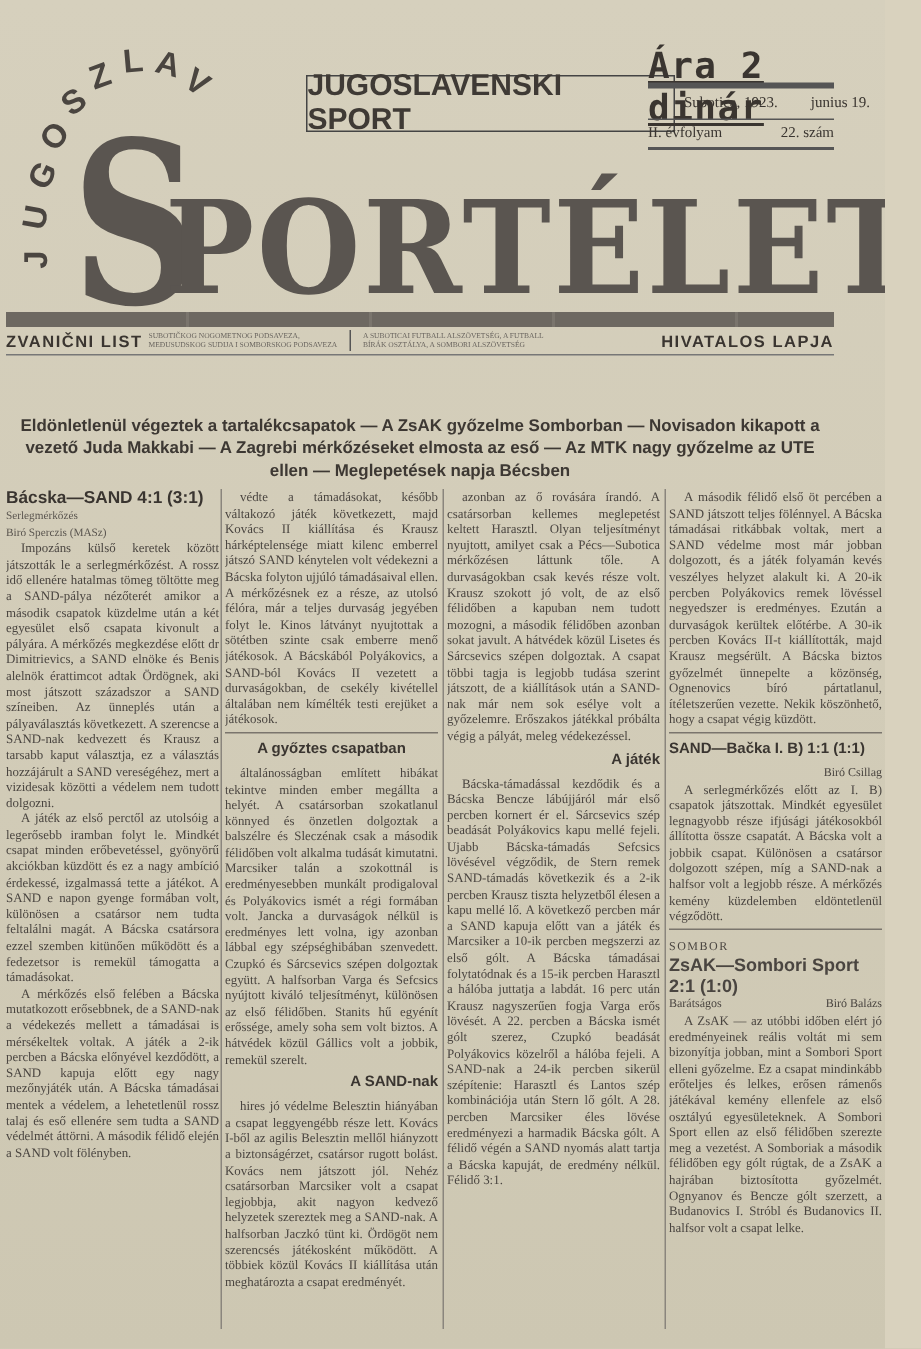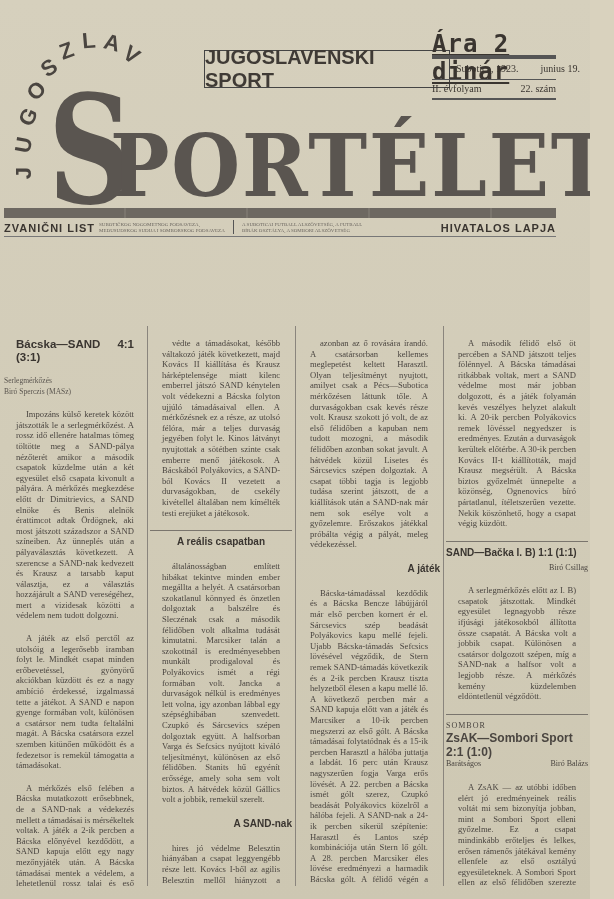--- a/index.html
+++ b/index.html
@@ -22,21 +22,21 @@
   .subline .left{font-family:"Liberation Sans",sans-serif;font-weight:bold;font-size:11px;letter-spacing:1px;}
   .fine{font-size:5px;line-height:6px;color:#6a655f;width:130px;margin-left:4px;}
   .subline .vsep{width:1px;height:14px;background:#555;margin:0 4px;}
   .subline .right{font-family:"Liberation Sans",sans-serif;font-weight:bold;font-size:11px;letter-spacing:1px;margin-left:auto;}
   .thin-rule{position:absolute;left:4px;top:236px;width:552px;height:1px;background:#777;}
   
   .headline{position:absolute;left:0;top:240px;width:560px;text-align:center;font-family:"Liberation Sans",sans-serif;font-weight:bold;font-size:30px;color:#3d3833;}
   .deck{position:absolute;left:4px;top:277px;width:552px;font-family:"Liberation Sans",sans-serif;font-weight:bold;font-size:11.3px;line-height:15px;text-align:center;color:#3d3833;}
   
   .col{position:absolute;top:326px;width:142px;font-size:8.6px;line-height:10.6px;text-align:justify;color:#4a4540;overflow:hidden;}
-  .col p{margin:12px;text-indent:10px;}
+  .col p{margin:0;text-indent:10px;}
   .c1{left:4px;height:560px;}
   .c2{left:150px;height:560px;}
   .c3{left:298px;height:560px;}
   .c4{left:446px;height:560px;}
   .colsep{position:absolute;top:326px;width:1px;height:560px;background:#8a857d;}
   .match-head{font-family:"Liberation Sans",sans-serif;font-weight:bold;font-size:11.5px;line-height:13px;color:#3a3530;text-indent:0!important;}
   .meta{display:flex;justify-content:space-between;font-size:7.5px;color:#5a554f;flex-direction:column;}
   .subhead{font-family:"Liberation Sans",sans-serif;font-weight:bold;font-size:10px;line-height:14px;margin:4px 0 3px 0;color:#3a3530;}
   .subhead.center{text-align:center;}
   .subhead.right{text-align:right;}
@@ -81,40 +81,41 @@
   <div class="rule-band"></div>
   <div class="subline">
     <span class="left">ZVANIČNI LIST</span>
     <span class="fine">SUBOTIČKOG NOGOMETNOG PODSAVEZA, MEĐUSUDSKOG SUDIJA I SOMBORSKOG PODSAVEZA</span>
     <span class="vsep"></span>
     <span class="fine">A SUBOTICAI FUTBALL ALSZÖVETSÉG, A FUTBALL BÍRÁK OSZTÁLYA, A SOMBORI ALSZÖVETSÉG</span>
     <span class="right">HIVATALOS LAPJA</span>
   </div>
   <div class="thin-rule"></div>
 
+  <div class="deck">Eldönletlenül végeztek a tartalékcsapatok — A ZsAK győzelme Somborban — Novisadon kikapott a vezető Juda Makkabi — A Zagrebi mérkőzéseket elmosta az eső — Az MTK nagy győzelme az UTE ellen — Meglepetések napja Bécsben</div>
 
   <div class="colsep" style="left:147px;"></div>
   <div class="colsep" style="left:295px;"></div>
   <div class="colsep" style="left:443px;"></div>
 
   <div class="col c1">
     <p class="match-head">Bácska—SAND 4:1 (3:1)</p>
     <div class="meta">
       <span>Serlegmérkőzés</span>
       <span>Biró Sperczis (MASz)</span>
     </div>
     <p>Impozáns külső keretek között játszották le a serlegmérkőzést. A rossz idő ellenére hatalmas tömeg töltötte meg a SAND-pálya nézőterét amikor a második csapatok küzdelme után a két egyesület első csapata kivonult a pályára. A mérkőzés megkezdése előtt dr Dimitrievics, a SAND elnöke és Benis alelnök érattimcot adtak Ördögnek, aki most játszott századszor a SAND színeiben. Az ünneplés után a pályaválasztás következett. A szerencse a SAND-nak kedvezett és Krausz a tarsabb kaput választja, ez a választás hozzájárult a SAND vereségéhez, mert a vizidesak közötti a védelem nem tudott dolgozni.</p>
     <p>A játék az első perctől az utolsóig a legerősebb iramban folyt le. Mindkét csapat minden erőbevetéssel, gyönyörű akciókban küzdött és ez a nagy ambíció érdekessé, izgalmassá tette a játékot. A SAND e napon gyenge formában volt, különösen a csatársor nem tudta feltalálni magát. A Bácska csatársora ezzel szemben kitünően működött és a fedezetsor is remekül támogatta a támadásokat.</p>
     <p>A mérkőzés első felében a Bácska mutatkozott erősebbnek, de a SAND-nak a védekezés mellett a támadásai is mérsékeltek voltak. A játék a 2-ik percben a Bácska előnyével kezdődött, a SAND kapuja előtt egy nagy mezőnyjáték után. A Bácska támadásai mentek a védelem, a lehetetlenül rossz talaj és eső ellenére sem tudta a SAND védelmét áttörni. A második félidő elején a SAND volt fölényben.</p>
   </div>
 
   <div class="col c2">
     <p>védte a támadásokat, később váltakozó játék következett, majd Kovács II kiállítása és Krausz hárképtelensége miatt kilenc emberrel játszó SAND kénytelen volt védekezni a Bácska folyton ujjúló támadásaival ellen. A mérkőzésnek ez a része, az utolsó félóra, már a teljes durvaság jegyében folyt le. Kinos látványt nyujtottak a sötétben szinte csak emberre menő játékosok. A Bácskából Polyákovics, a SAND-ból Kovács II vezetett a durvaságokban, de csekély kivétellel általában nem kímélték testi erejüket a játékosok.</p>
     <div class="rule"></div>
-    <div class="subhead center">A reális csapatban</div>
+    <div class="subhead center">A győztes csapatban</div>
     <p>általánosságban említett hibákat tekintve minden ember megállta a helyét. A csatársorban szokatlanul könnyed és önzetlen dolgoztak a balszélre és Sleczénak csak a második félidőben volt alkalma tudását kimutatni. Marcsiker talán a szokottnál is eredményesebben munkált prodigaloval és Polyákovics ismét a régi formában volt. Jancka a durvaságok nélkül is eredményes lett volna, igy azonban lábbal egy szépséghibában szenvedett. Czupkó és Sárcsevics szépen dolgoztak együtt. A halfsorban Varga és Sefcsics nyújtott kiváló teljesítményt, különösen az első félidőben. Stanits hű egyénít erőssége, amely soha sem volt biztos. A hátvédek közül Gállics volt a jobbik, remekül szerelt.</p>
     <div class="subhead right">A SAND-nak</div>
     <p>hires jó védelme Belesztin hiányában a csapat leggyengébb része lett. Kovács I-ből az agilis Belesztin mellől hiányzott a biztonságérzet, csatársor rugott bolást. Kovács nem játszott jól. Nehéz csatársorban Marcsiker volt a csapat legjobbja, akit nagyon kedvező helyzetek szereztek meg a SAND-nak. A halfsorban Jaczkó tünt ki. Ördögöt nem szerencsés játékosként működött. A többiek közül Kovács II kiállítása után meghatározta a csapat eredményét.</p>
   </div>
 
   <div class="col c3">
     <p>azonban az ő rovására írandó. A csatársorban kellemes meglepetést keltett Harasztl. Olyan teljesítményt nyujtott, amilyet csak a Pécs—Subotica mérkőzésen láttunk tőle. A durvaságokban csak kevés része volt. Krausz szokott jó volt, de az első félidőben a kapuban nem tudott mozogni, a második félidőben azonban sokat javult. A hátvédek közül Lisetes és Sárcsevics szépen dolgoztak. A csapat többi tagja is legjobb tudása szerint játszott, de a kiállítások után a SAND-nak már nem sok esélye volt a győzelemre. Erőszakos játékkal próbálta végig a pályát, meleg védekezéssel.</p>
     <div class="subhead right">A játék</div>
     <p>Bácska-támadással kezdődik és a Bácska Bencze lábújjáról már első percben kornert ér el. Sárcsevics szép beadását Polyákovics kapu mellé fejeli. Ujabb Bácska-támadás Sefcsics lövésével végződik, de Stern remek SAND-támadás következik és a 2-ik percben Krausz tiszta helyzetből élesen a kapu mellé lő. A következő percben már a SAND kapuja előtt van a játék és Marcsiker a 10-ik percben megszerzi az első gólt. A Bácska támadásai folytatódnak és a 15-ik percben Harasztl a hálóba juttatja a labdát. 16 perc után Krausz nagyszerűen fogja Varga erős lövését. A 22. percben a Bácska ismét gólt szerez, Czupkó beadását Polyákovics közelről a hálóba fejeli. A SAND-nak a 24-ik percben sikerül szépítenie: Harasztl és Lantos szép kombinációja után Stern lő gólt. A 28. percben Marcsiker éles lövése eredményezi a harmadik Bácska gólt. A félidő végén a SAND nyomás alatt tartja a Bácska kapuját, de eredmény nélkül. Félidő 3:1.</p>
   </div>

